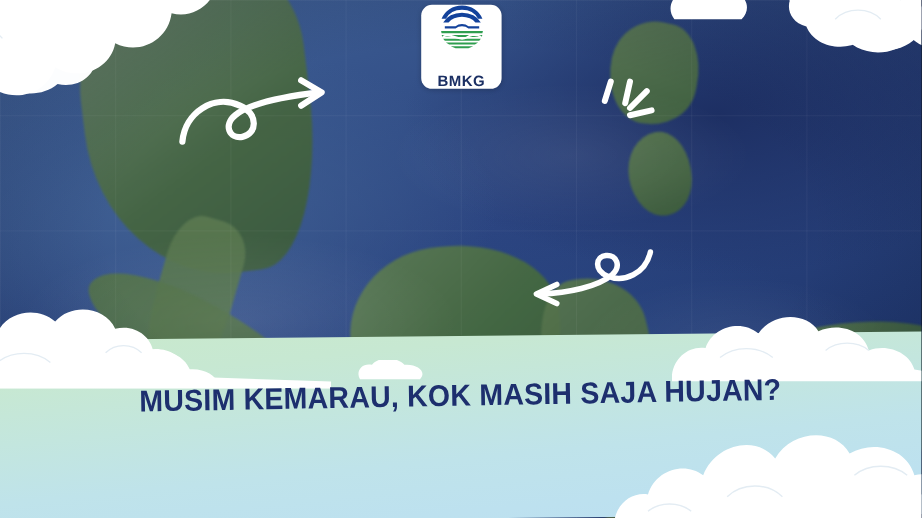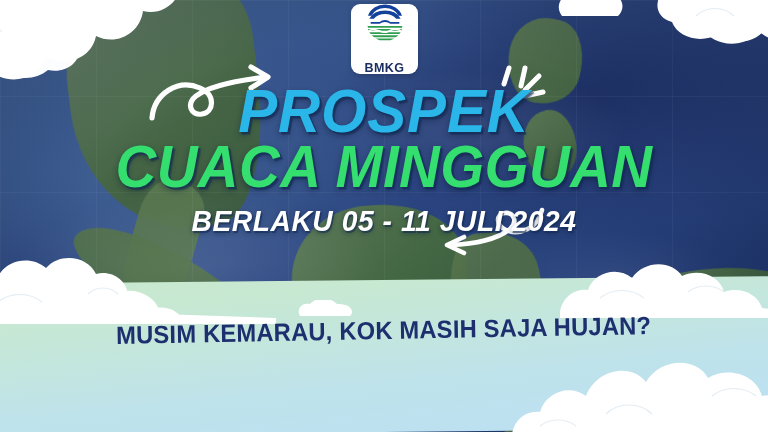--- a/index.html
+++ b/index.html
@@ -346,23 +346,18 @@
     <svg width="56" height="56" viewBox="0 0 56 56">
       <g stroke="#ffffff" stroke-width="5" stroke-linecap="round">
         <line x1="14" y1="6" x2="9" y2="22"></line>
         <line x1="30" y1="6" x2="26" y2="24"></line>
         <line x1="44" y1="14" x2="30" y2="28"></line>
         <line x1="48" y1="30" x2="30" y2="34"></line>
       </g>
     </svg>
   </div>
 
-  <div class="headline">
-    <div class="hl-line hl-prospek">PROSPEK</div>
-    <div class="hl-line hl-cuaca">CUACA MINGGUAN</div>
-    <div class="hl-line hl-date">BERLAKU 05 - 11 JULI 2024</div>
-  </div>
 
   <div class="subtitle-wrap">
     <div class="subtitle">MUSIM KEMARAU, KOK MASIH SAJA HUJAN?</div>
   </div>
 
 </div>
 
 </body></html>

